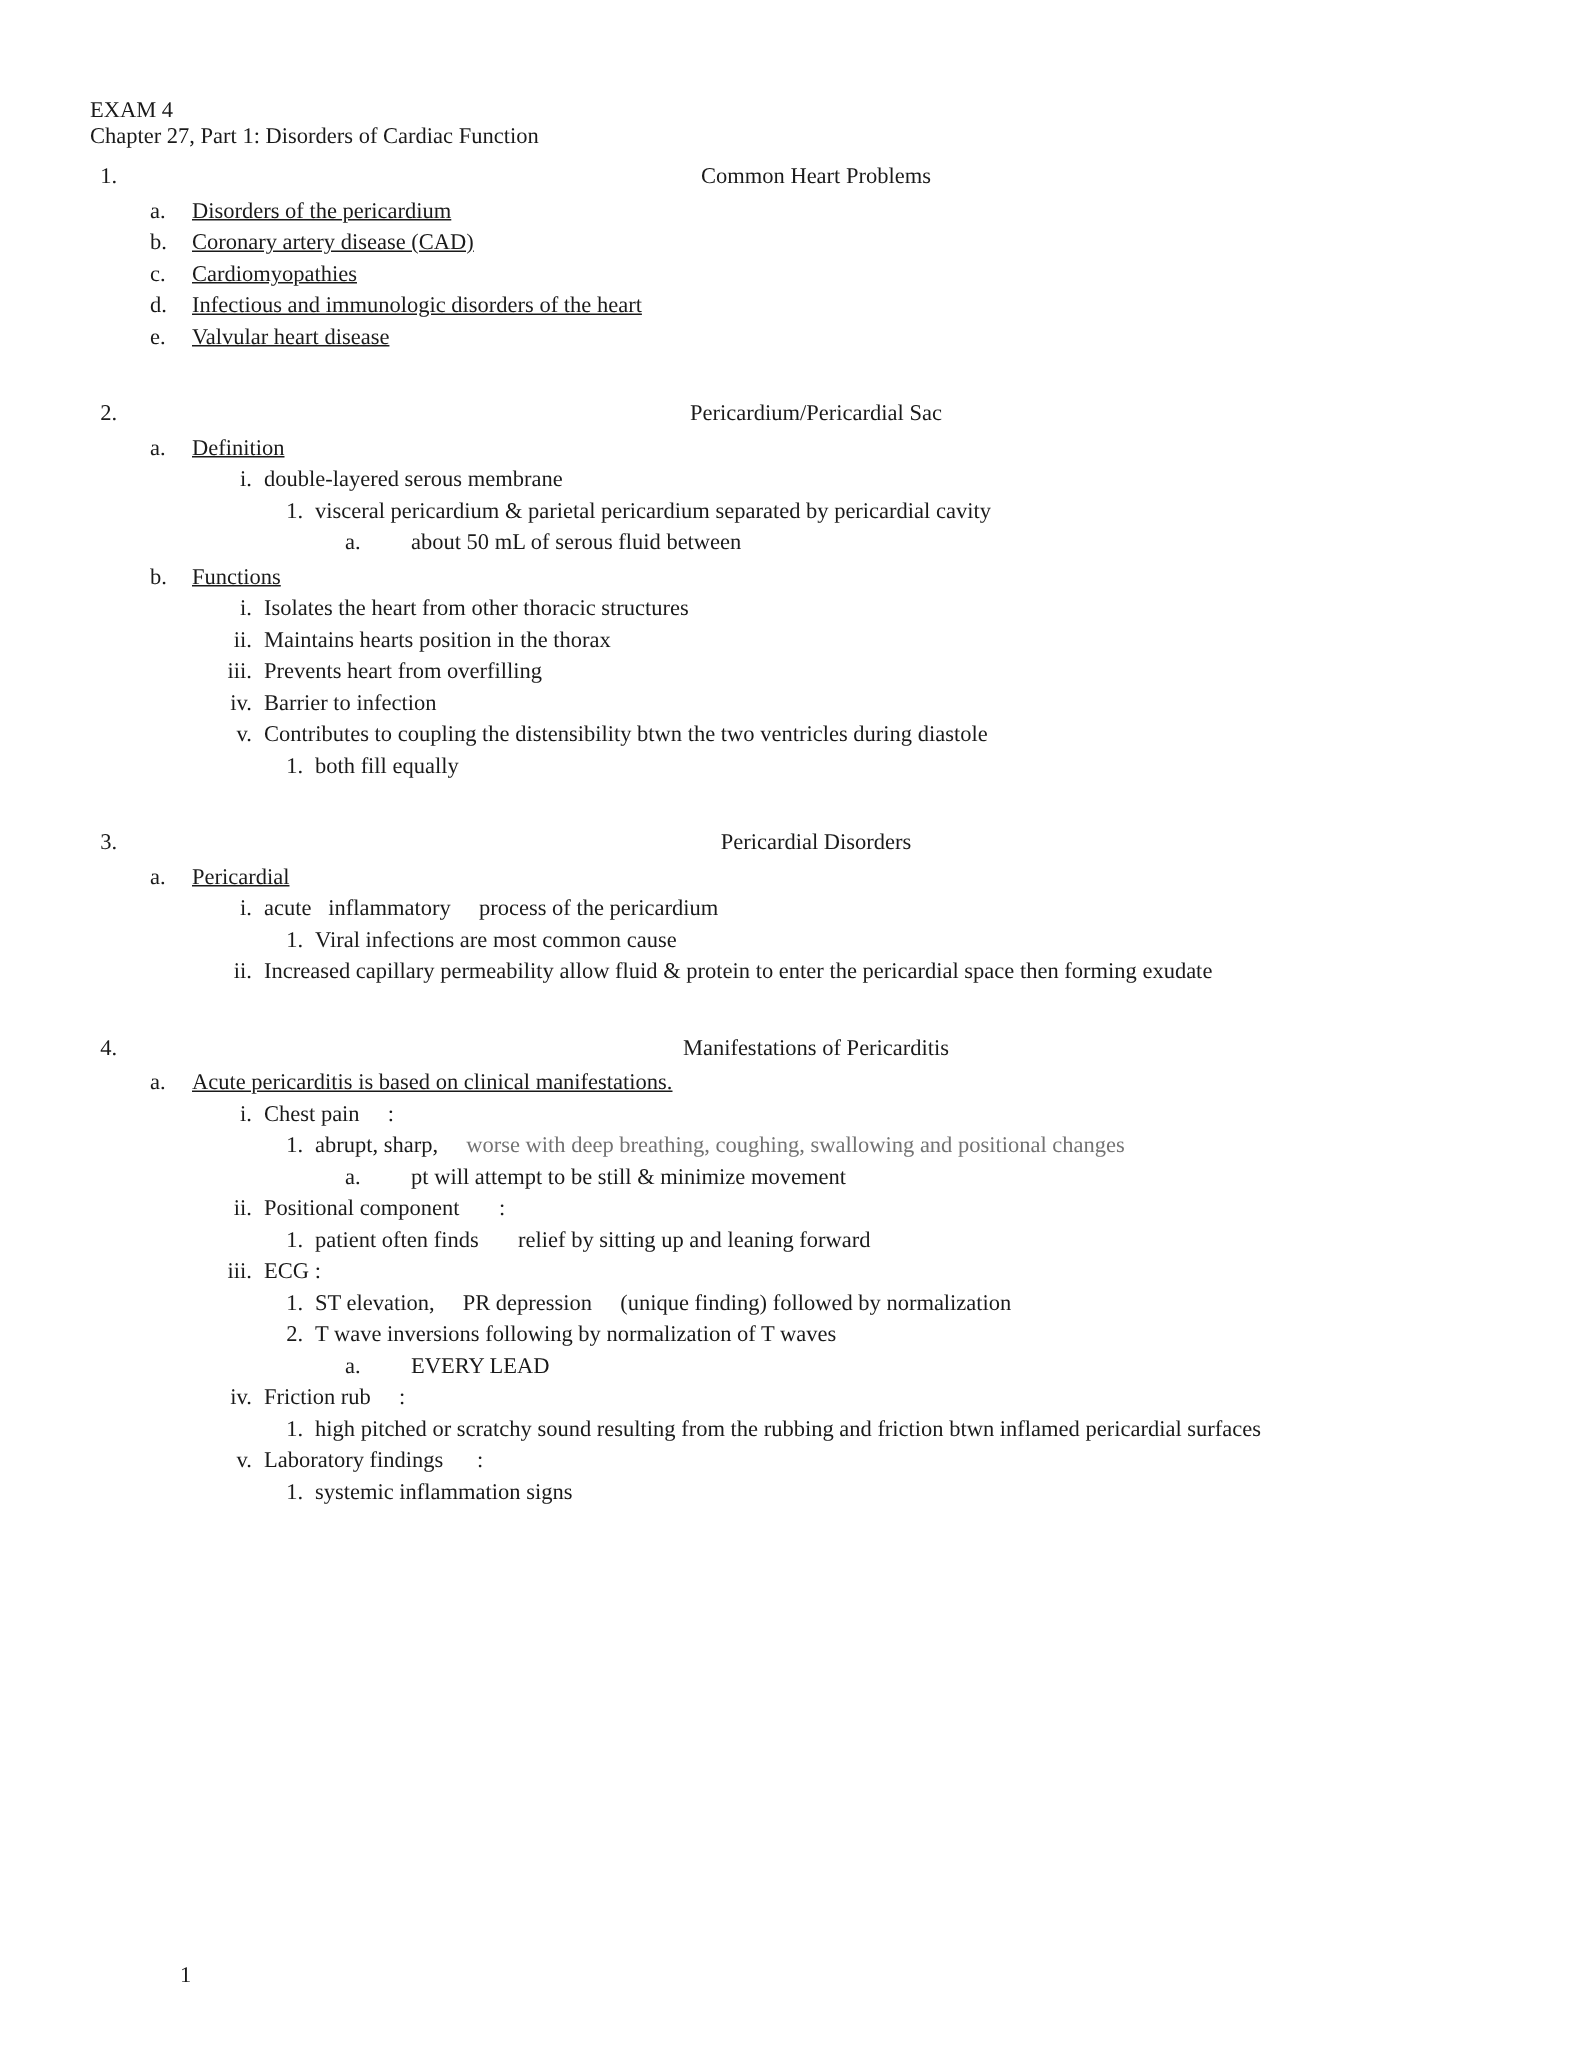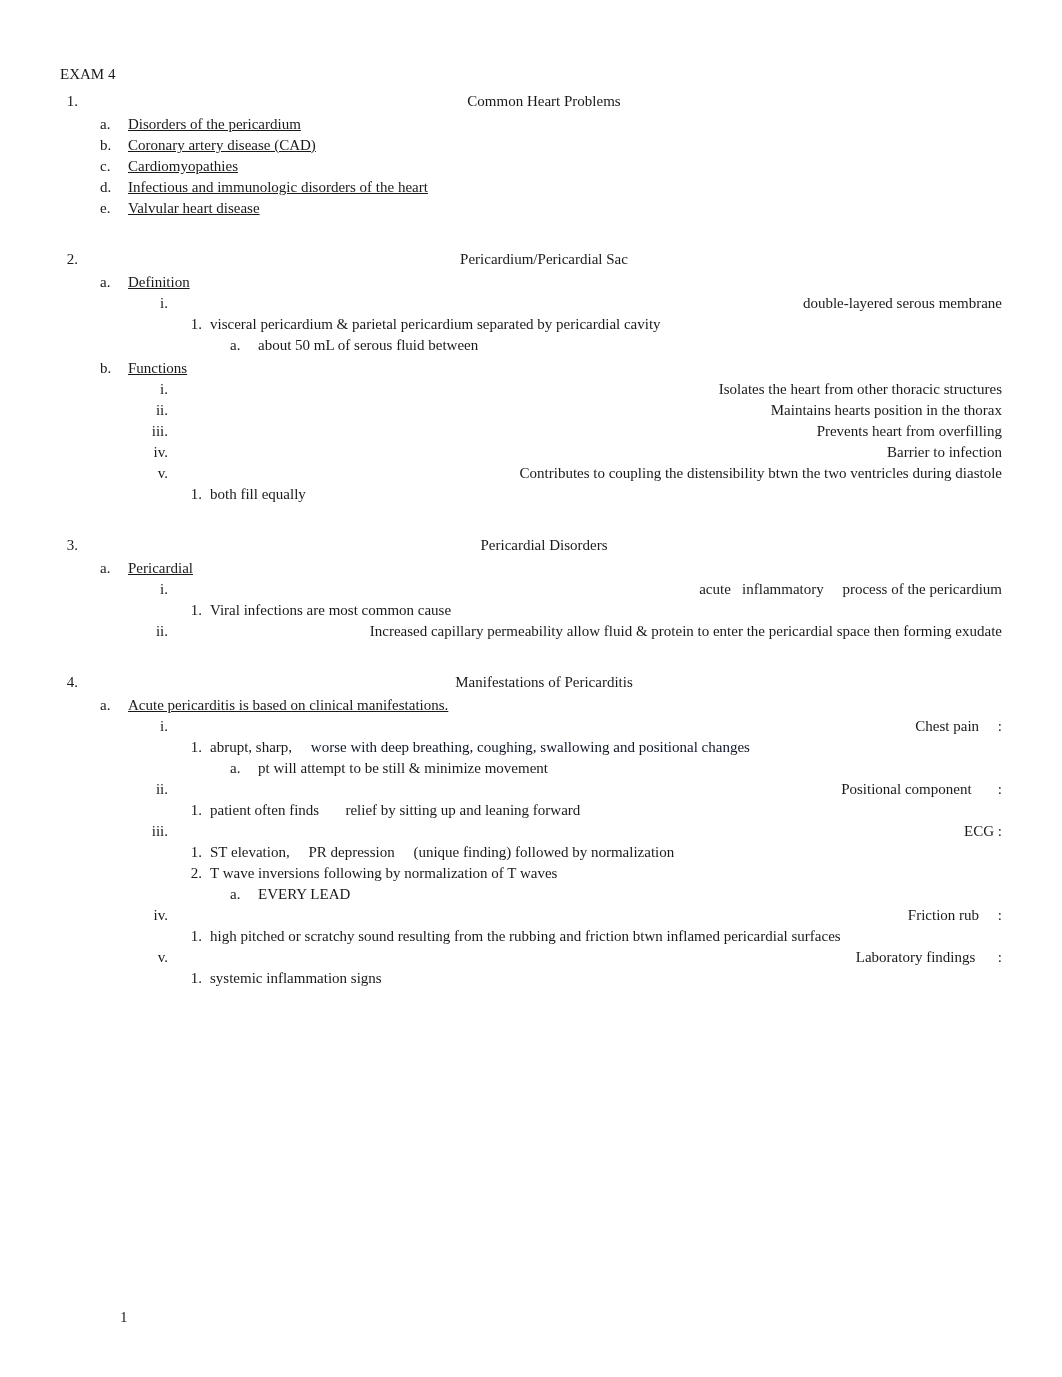--- a/index.html
+++ b/index.html
@@ -78,21 +78,20 @@
       margin-bottom: 4px;
     }
 
     .level3-label {
       min-width: 28px;
       text-align: right;
     }
 
     .level3-content {
       flex: 1;
-      text-align: right;
     }
 
     
     .level4 {
       margin-top: 4px;
       margin-left: 40px;
     }
 
     .level4-item {
       display: flex;
@@ -120,24 +119,25 @@
       gap: 8px;
       margin-bottom: 4px;
     }
 
     .level5-label {
       min-width: 20px;
     }
 
     .level5-content {
       flex: 1;
+      margin-left: 16px;
     }
 
     .red-text {
-      color: #0f172a;
+      color: #737373;
     }
 
     .page-number {
       position: absolute;
       bottom: 40px;
       left: 60px;
     }
 
     .page-wrapper {
       position: relative;
@@ -148,20 +148,21 @@
       height: 14px;
     }
   </style>
 </head>
 <body>
 
 <div class="page-wrapper">
 
   <div class="page-header">
     <div>EXAM 4</div>
+    <div>Chapter 27, Part 1: Disorders of Cardiac Function</div>
   </div>
 
   <div class="level1">
     <div class="level1-item">
       <span class="level1-num">1.</span>
       <span class="level1-content">Common Heart Problems</span>
     </div>
     <div class="level2">
       <div class="level2-item">
         <span class="level2-label">a.</span>

